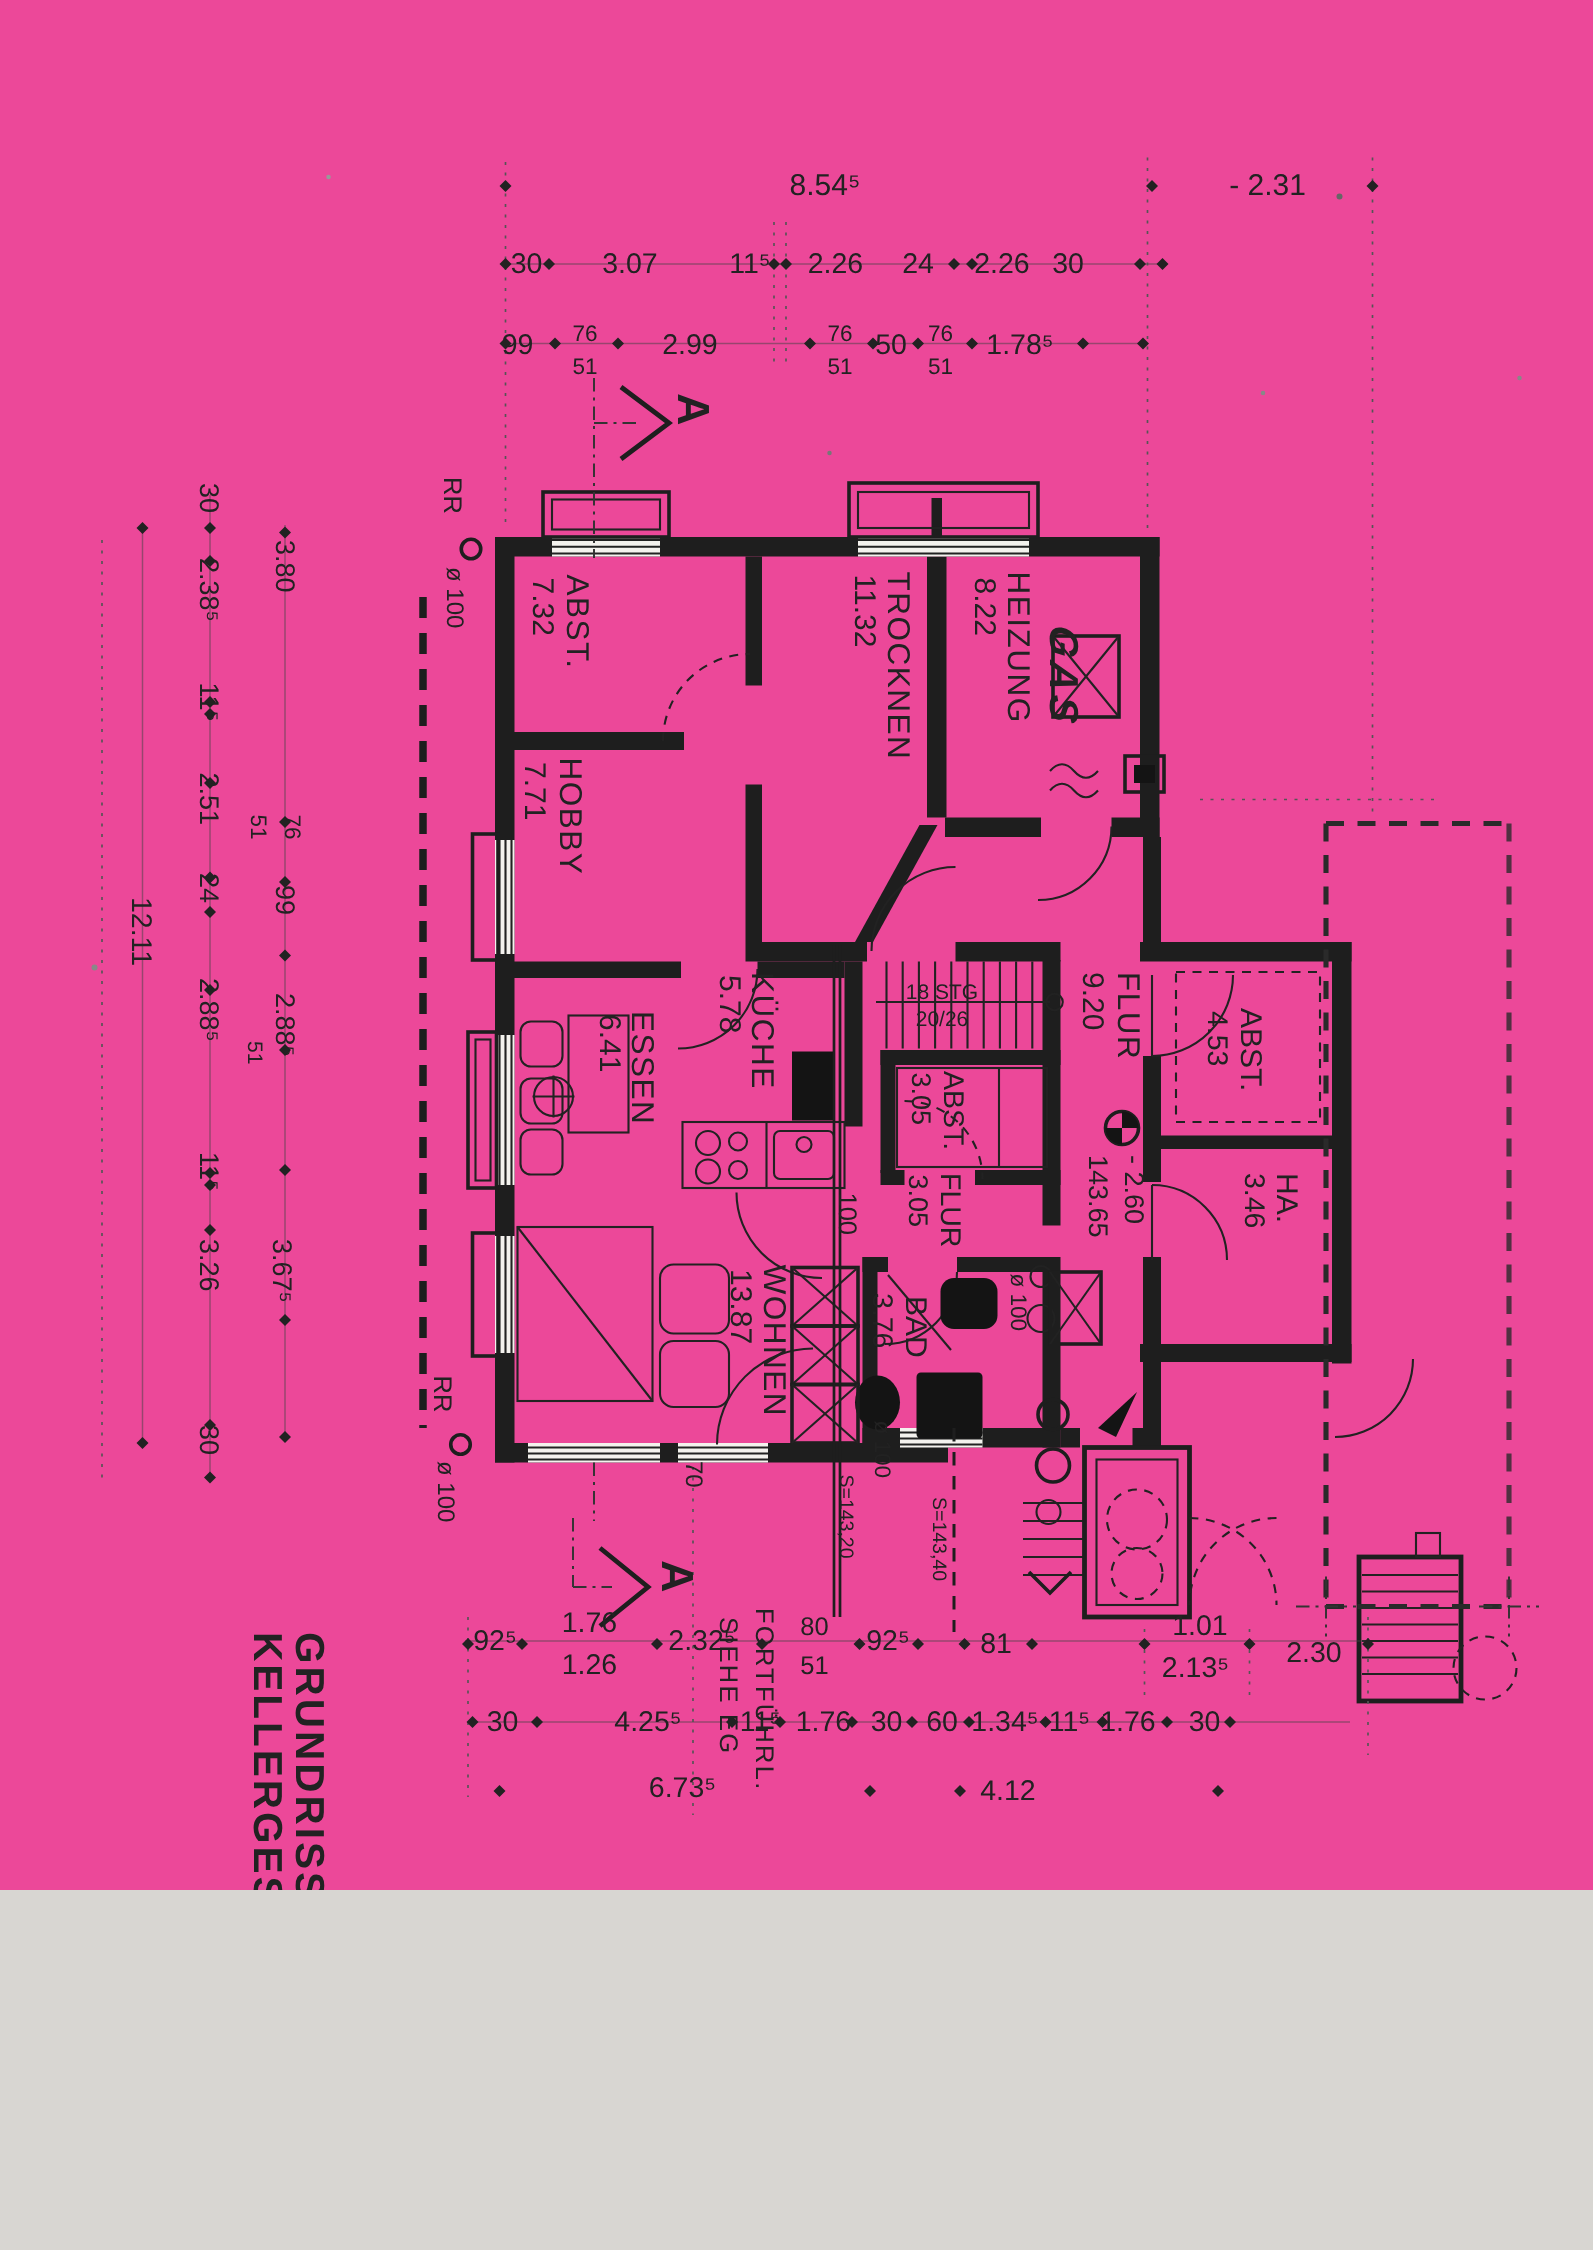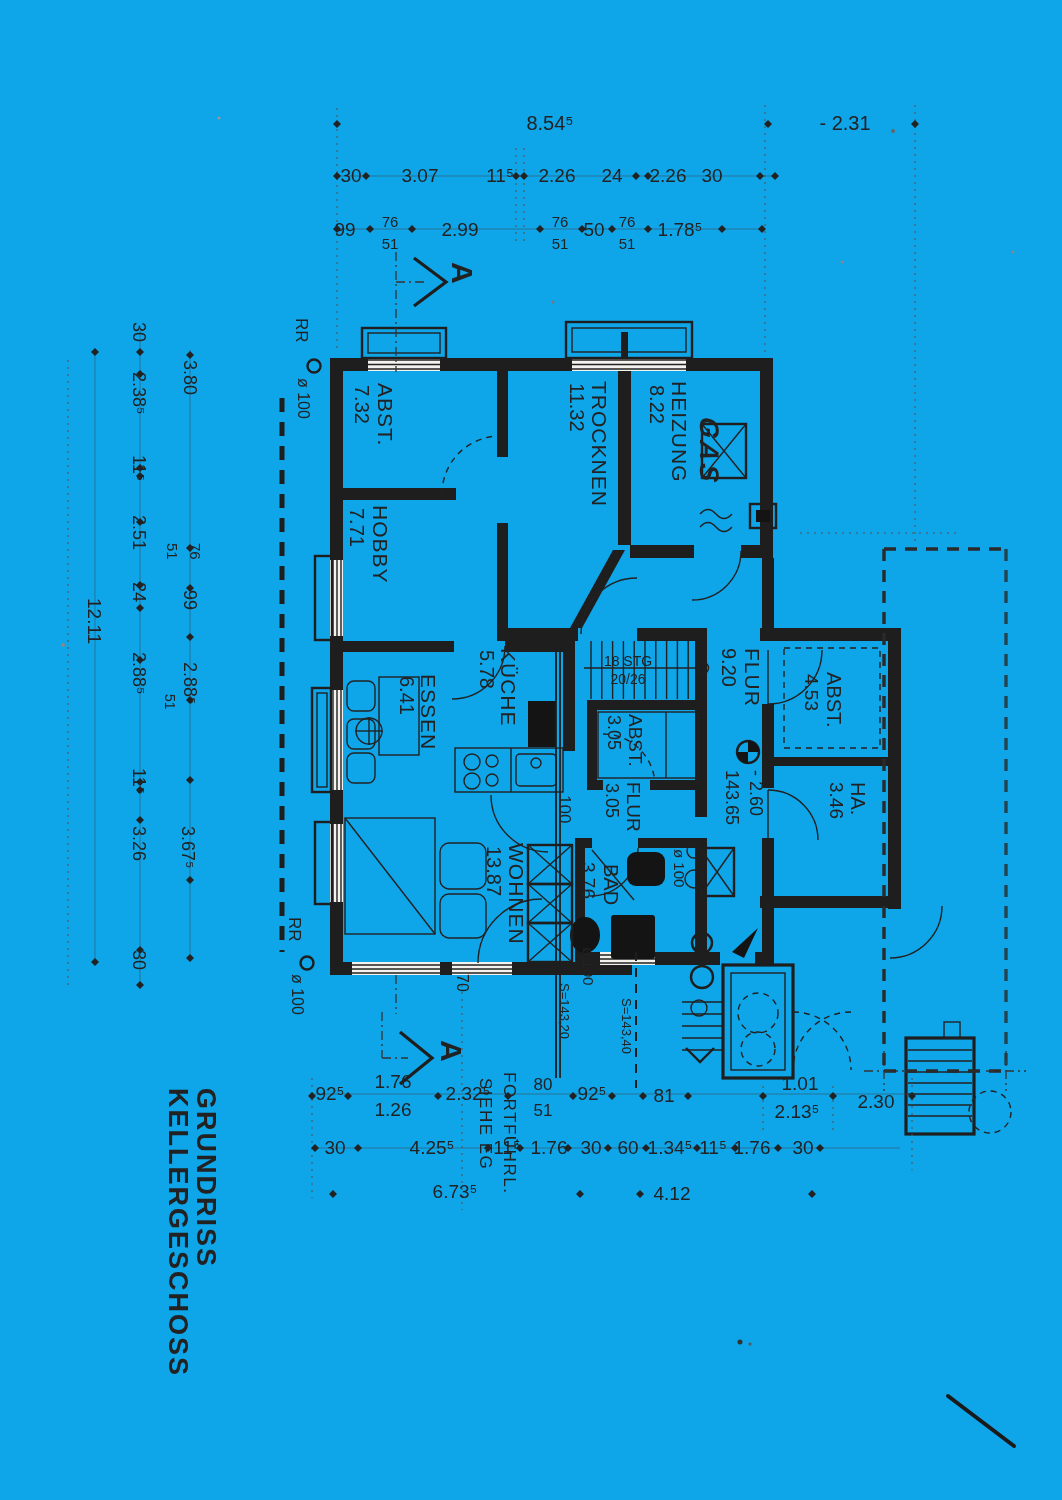--- a/index.html
+++ b/index.html
@@ -1,16 +1,16 @@
 <!DOCTYPE html>
 <html><head>
 <meta charset="utf-8">
 <style>
   html,body{margin:0;padding:0;background:#d8d6d2;}
-  .page{width:1062px;height:1500px;position:relative;background:#0ea5e9;margin:0 auto;overflow:hidden;
+  .page{width:1062px;height:1260px;position:relative;background:#ec4899;margin:0 auto;overflow:hidden;
         box-shadow:0 0 12px rgba(0,0,0,.4);}
   svg{position:absolute;left:0;top:0;}
   text{font-family:"Liberation Sans","DejaVu Sans",sans-serif;fill:#222;}
   .fs13{font-size:13px}.fs14{font-size:14px}.fs15{font-size:15px}.fs16{font-size:16px}
   .fs17{font-size:17px}.fs18{font-size:18px}.fs19{font-size:19px}.fs20{font-size:20px}
   .fs21{font-size:21px;letter-spacing:1px}.fs27{font-size:27px;font-weight:bold;letter-spacing:2px}
   .fs30{font-size:30px;font-weight:bold}
   .mid{text-anchor:middle}
   .hand{font-style:italic;font-weight:bold;font-size:27px;letter-spacing:3px}
   .w{fill:#1e1e1e}

